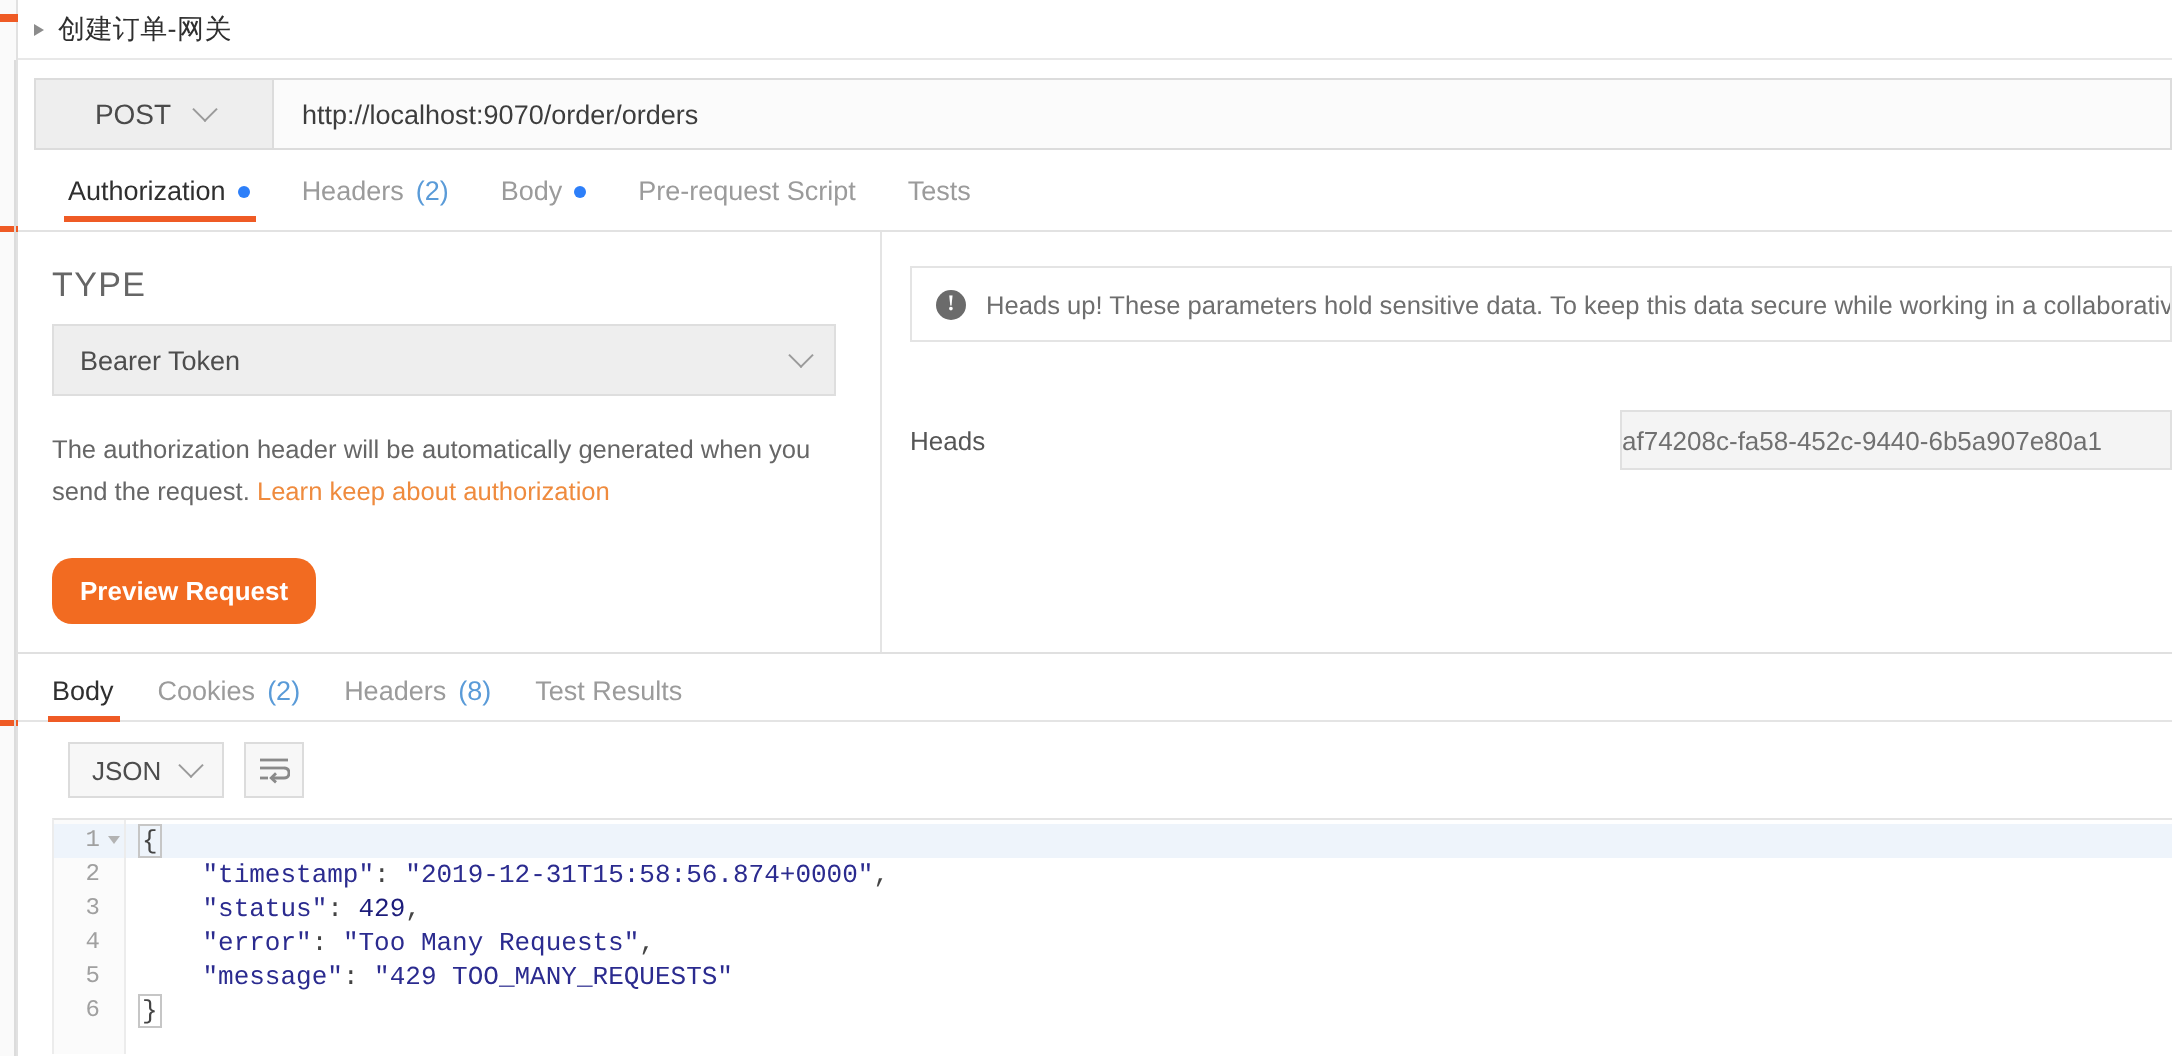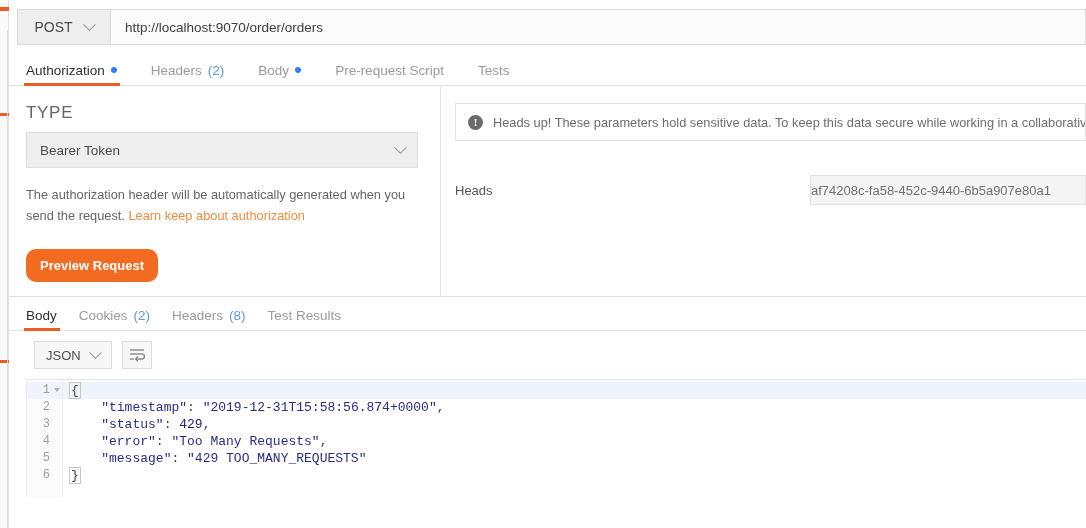--- a/index.html
+++ b/index.html
@@ -46,37 +46,37 @@
   }
   .req-title { font-size: 13.5px; color: #2f2f2f; letter-spacing: .2px; }
 
   
   .urlbar { padding: 9px 0 9px 8px; display: flex; }
   .urlwrap {
     display: flex; width: 1069px; height: 36px;
     border: 1px solid #dcdcdc; background: #fbfbfb;
   }
   .method {
-    width: 93px; display: flex; align-items: center; justify-content: center;
+    width: 119px; display: flex; align-items: center; justify-content: center;
     gap: 12px; background: #eeeeee; border-right: 1px solid #dcdcdc;
     font-size: 14px; color: #4a4a4a; cursor: pointer;
   }
   .chev {
     width: 9px; height: 9px; border-right: 1.6px solid #9a9a9a;
     border-bottom: 1.6px solid #9a9a9a; transform: rotate(45deg) translate(-2px,-2px);
   }
   .urlinput {
     flex: 1; display: flex; align-items: center; padding-left: 14px;
     font-size: 13.5px; color: #3d3d3d; background: #fbfbfb; cursor: text;
   }
 
   
   .reqtabs {
-    display: flex; align-items: flex-end; height: 32px;
-    padding-left: 10px; gap: 12px; border-bottom: 1px solid #e2e2e2;
+    display: flex; align-items: center; height: 32px;
+    padding-left: 18px; gap: 4px; border-bottom: 1px solid #e2e2e2;
   }
   .tab {
     position: relative; padding: 0 15px 8px 7px; font-size: 13.5px;
     color: #9b9b9b; cursor: pointer; display: flex; align-items: center; gap: 6px;
     line-height: 1;
   }
   .tab.active { color: #2f2f2f; }
   .tab.active::after {
     content: ""; position: absolute; left: 5px; right: 12px; bottom: -1px;
     height: 3px; background: #ef5b25;
@@ -189,20 +189,24 @@
 
   <div class="left-sliver">
     <div class="accent-a"></div>
     <div class="accent-b"></div>
     <div class="accent-c"></div>
     <div class="hairline"></div>
   </div>
 
   <div class="content">
 
+    <div class="titlebar">
+      <span class="tri"></span>
+      <span class="req-title">创建订单-网关</span>
+    </div>
 
     <div class="urlbar">
       <div class="urlwrap">
         <div class="method">
           <span>POST</span>
           <span class="chev"></span>
         </div>
         <div class="urlinput">http://localhost:9070/order/orders</div>
       </div>
     </div>

